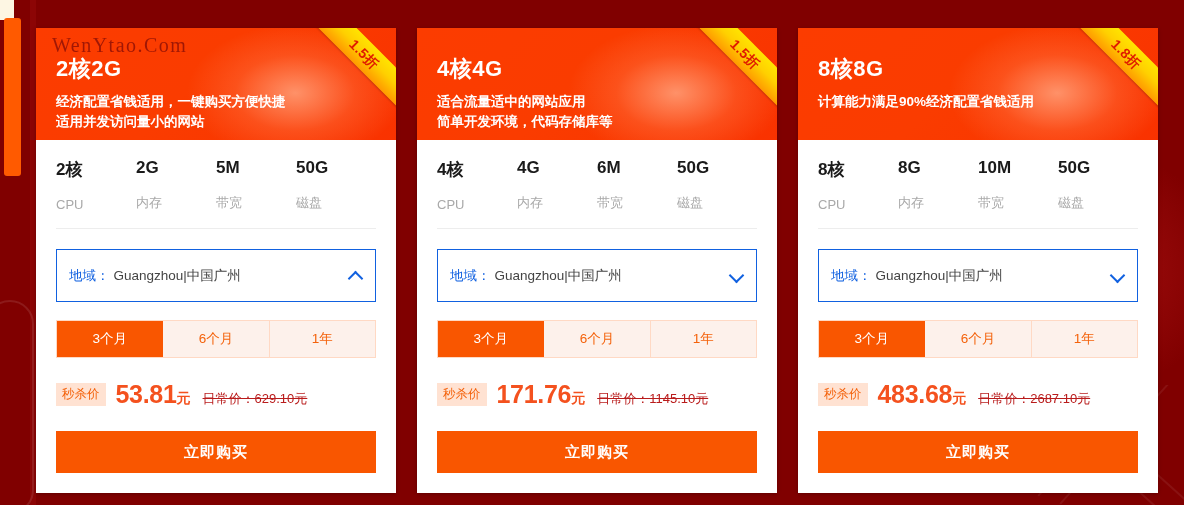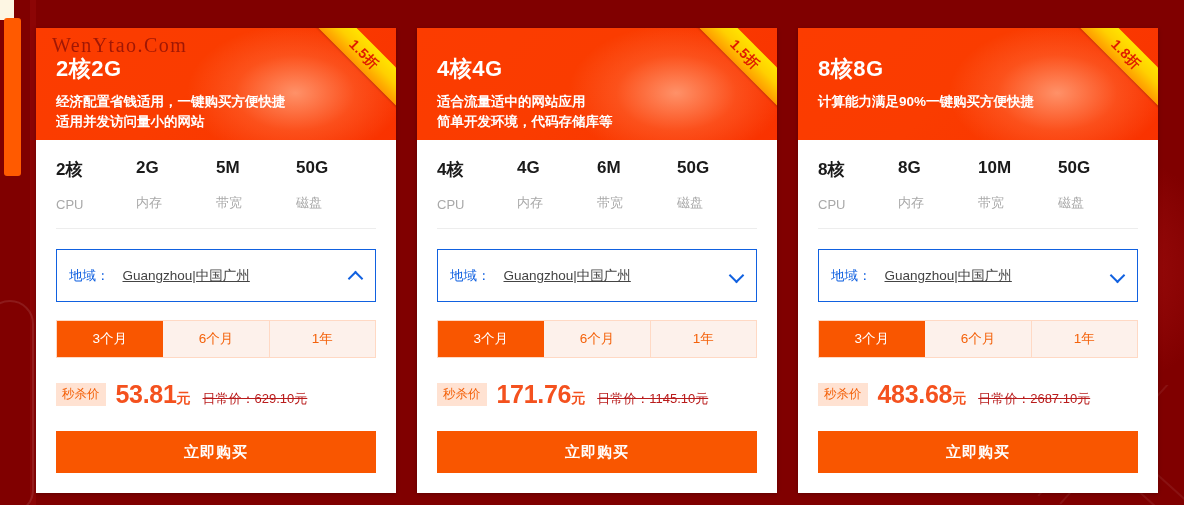--- a/index.html
+++ b/index.html
@@ -162,24 +162,23 @@
     cursor: pointer;
   }
   .region-label {
     font-size: 13.5px;
     color: #1161e0;
     white-space: nowrap;
   }
   .region-value {
     font-size: 13.5px;
     color: #444;
-    margin-left: 13px;
+    margin-left: 4px;
     flex: 1;
     white-space: nowrap;
-    text-decoration: underline;
   }
   .chev {
     width: 14px; height: 14px;
     position: relative;
     flex: none;
   }
   .chev::before {
     content: "";
     position: absolute;
     left: 1px; top: 3px;
@@ -377,21 +376,21 @@
           <span class="price-unit">元</span>
           <span class="price-old">日常价：1145.10元</span>
         </div>
         <button class="buy-button">立即购买</button>
       </div>
     </div>
     <div class="card">
       <div class="card-head">
         <div class="card-title">8核8G</div>
         <div class="card-desc">
-          <div>计算能力满足90%一键购买方便快捷</div>
+          <div>计算能力满足90%经济配置省钱适用</div>
         </div>
         <div class="ribbon">
           <span>1.8折</span>
         </div>
       </div>
       <div class="card-body">
         <div class="specs">
           <div class="spec">
             <div class="spec-value">8核</div>
             <div class="spec-label">CPU</div>

